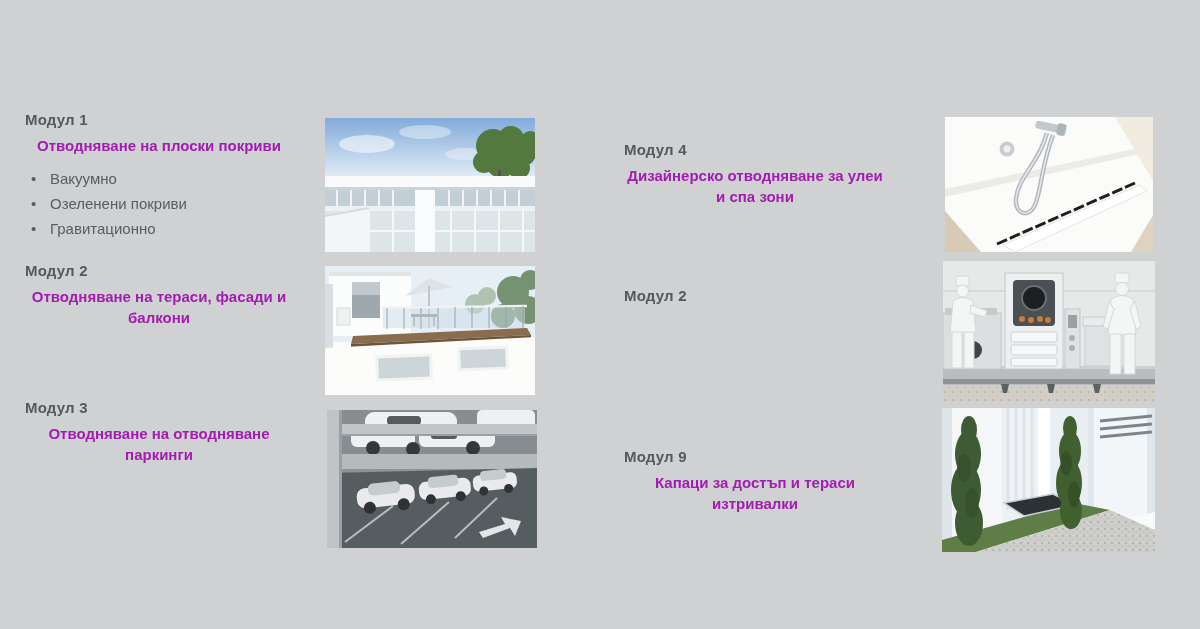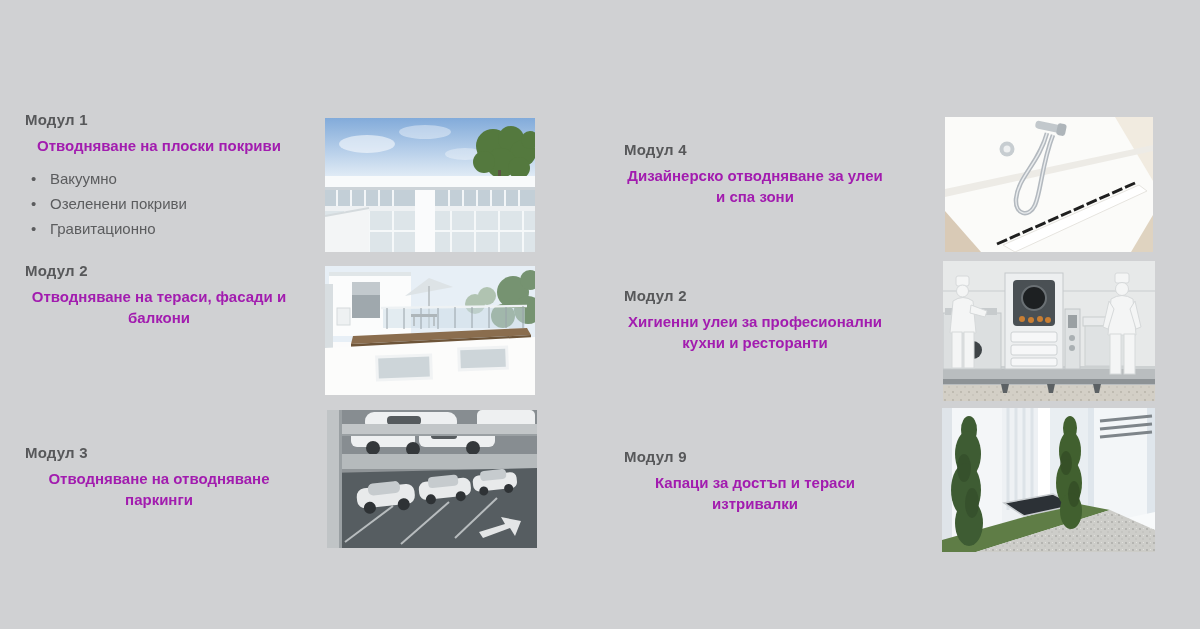--- a/index.html
+++ b/index.html
@@ -55,21 +55,21 @@
   figure.module-image {
     position: absolute;
     overflow: hidden;
     line-height: 0;
   }
   figure.module-image svg { display: block; width: 100%; height: 100%; }
 
   
   #t1 { top: 111px; }
   #t2 { top: 262px; }
-  #t3 { top: 444px; }
+  #t3 { top: 399px; }
   #t4 { top: 116px; }
   #t5 { top: 262px; }
   #t6 { top: 423px; }
 
   #f1 { left: 325px; top: 118px; width: 210px; height: 134px; }
   #f2 { left: 325px; top: 266px; width: 210px; height: 129px; }
   #f3 { left: 327px; top: 410px; width: 210px; height: 138px; }
   #f4 { left: 945px; top: 117px; width: 208px; height: 135px; }
   #f5 { left: 943px; top: 261px; width: 212px; height: 140px; }
   #f6 { left: 942px; top: 408px; width: 213px; height: 144px; }
@@ -99,21 +99,20 @@
     <div class="module-desc">Отводняване на отводняване паркинги</div>
   </div>
 
   <div id="t4" class="text-block right-col rc">
     <div class="module-title">Модул 4</div>
     <div class="module-desc">Дизайнерско отводняване за улеи и спа зони</div>
   </div>
 
   <div id="t5" class="text-block right-col rc">
     <div class="module-title">Модул 2</div>
-    <div class="module-desc">Хигиенни улеи за професионални кухни и ресторанти</div>
   </div>
 
   <div id="t6" class="text-block right-col rc">
     <div class="module-title">Модул 9</div>
     <div class="module-desc">Капаци за достъп и тераси изтривалки</div>
   </div>
 
   <figure id="f1" class="module-image" aria-label="flat-roof-building-render">
     <svg viewBox="0 0 210 134">
       <defs>

